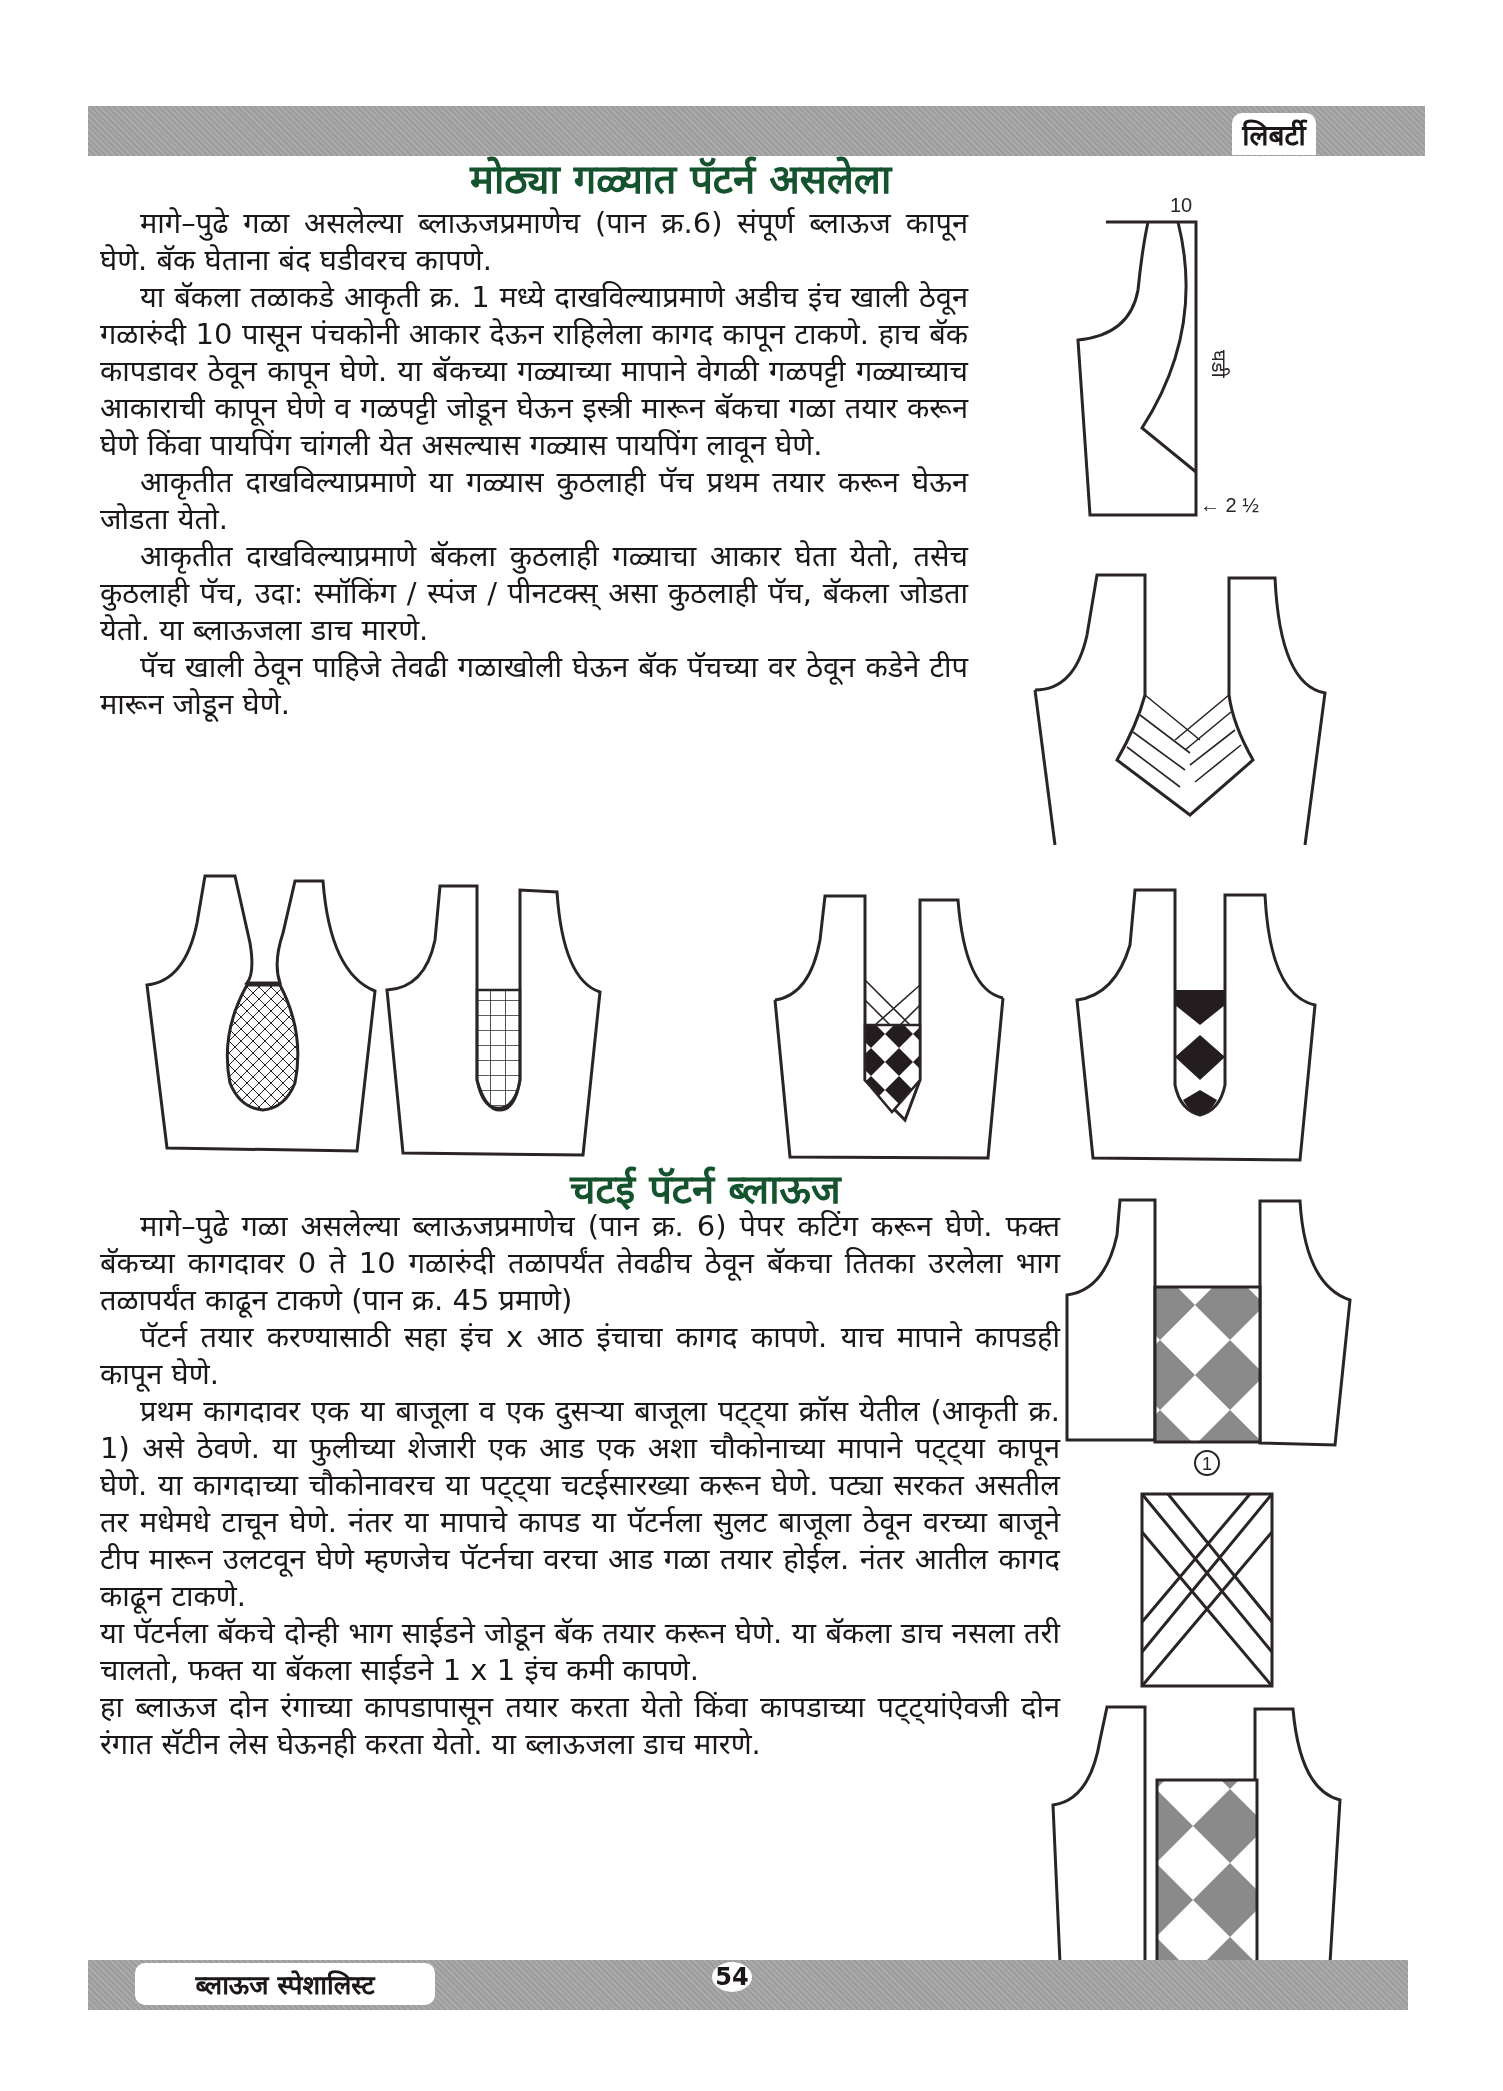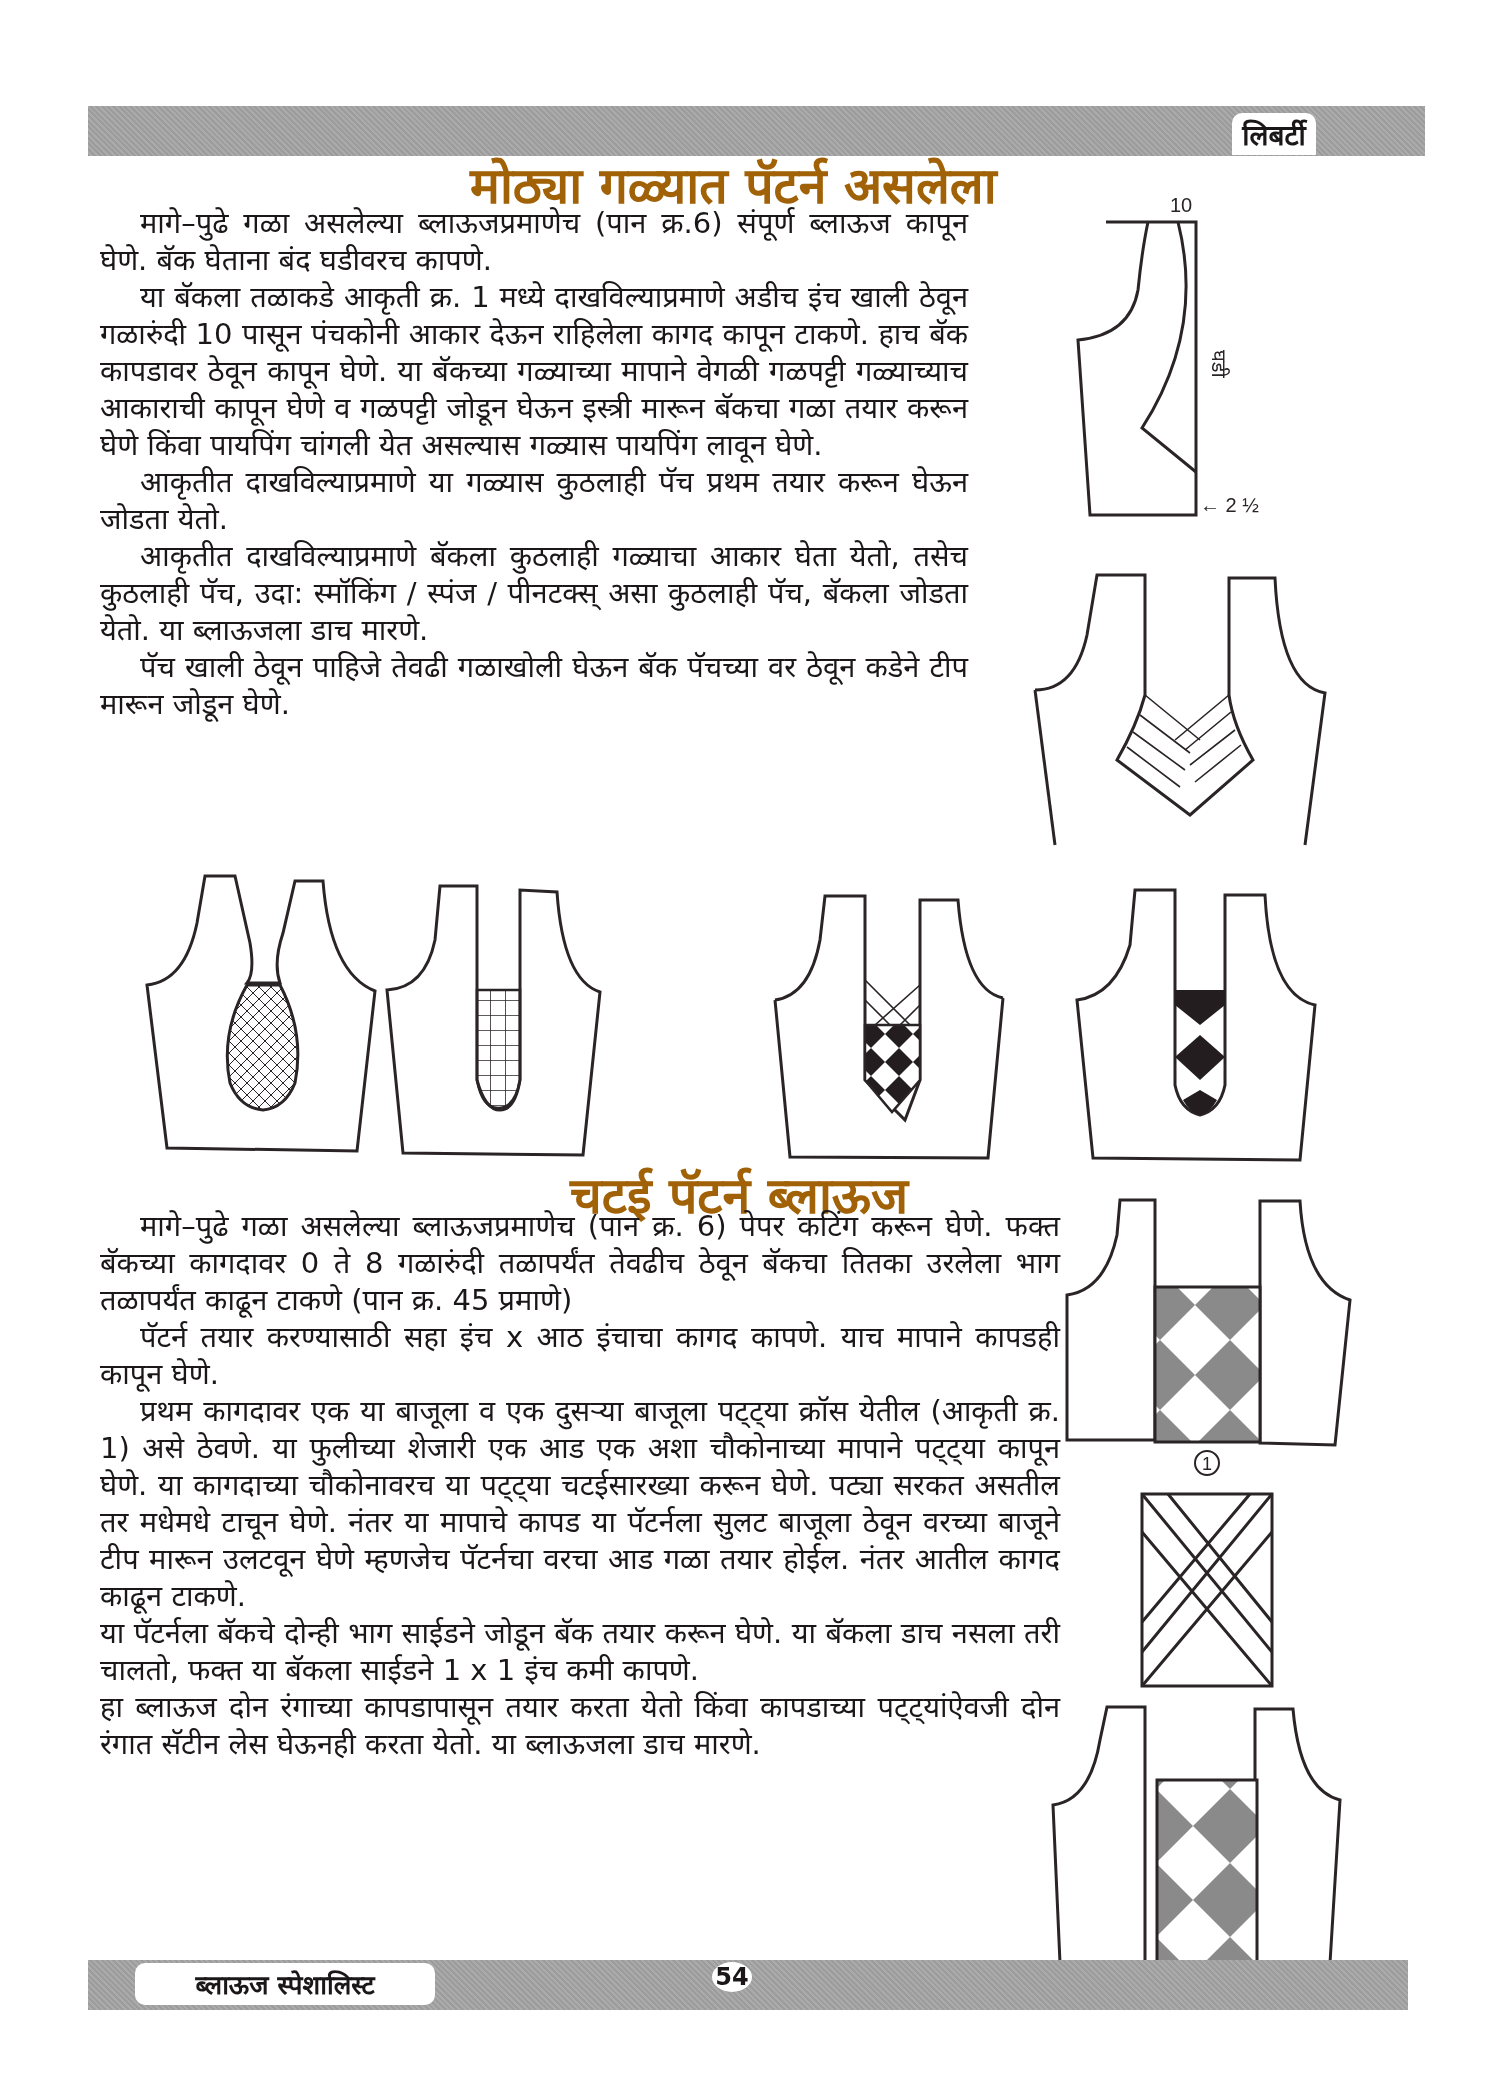--- a/index.html
+++ b/index.html
@@ -6,21 +6,21 @@
   body { width:1503px; height:2091px; position:relative; overflow:hidden;
          font-family:"DejaVu Sans", "Liberation Sans", sans-serif; color:#1f1a1c; }
   .band { position:absolute; background:#a6a6a6;
           background-image:repeating-linear-gradient(45deg, rgba(0,0,0,0.06) 0 2px, rgba(255,255,255,0.05) 2px 4px); }
   #top-band { left:88px; top:106px; width:1337px; height:50px; }
   #bottom-band { left:88px; top:1960px; width:1320px; height:50px; }
   .pill { position:absolute; background:#fff; border-radius:10px; font-weight:bold; color:#1b1718; display:flex; align-items:center; justify-content:center; }
   #brand-pill { left:1232px; top:113px; width:84px; height:42px; font-size:28px; border-radius:10px 10px 0 0; }
   #footer-pill { left:135px; top:1963px; width:300px; height:42px; font-size:26px; }
   #page-num { left:712px; top:1962px; width:40px; height:30px; border-radius:50%; font-size:24px; }
-  .heading { position:absolute; font-weight:bold; font-size:50px; color:#a16207; white-space:nowrap; }
+  .heading { position:absolute; font-weight:bold; font-size:40px; color:#14532d; white-space:nowrap; }
   #h1 { left:470px; top:150px; }
   #h2 { left:570px; top:1160px; }
   .para { position:absolute; font-size:29px; line-height:37px; color:#1b1718; text-align:justify; }
   .para p { margin:0; }
   .para p.ind { text-indent:40px; }
   #sec1 { left:100px; top:205px; width:868px; }
   #sec2 { left:100px; top:1208px; width:972px; }
   svg.fig { position:absolute; overflow:visible; }
   .ln { fill:none; stroke:#2a2426; stroke-width:3; stroke-linejoin:miter; }
   .thin { fill:none; stroke:#2a2426; stroke-width:1.6; }
@@ -95,21 +95,21 @@
   <path class="ln" d="M2,115 Q40,110 55,60 L60,5 L100,5 L100,200 Q105,225 125,230 Q145,225 150,200 L150,10 L190,10 Q195,110 240,120 L225,275 L18,273 Z"></path>
   <g fill="#231d1f">
     <path d="M100,105 L150,105 L150,120 L125,140 L100,120 Z"></path>
     <path d="M125,150 L150,172 L125,195 L100,172 Z"></path>
     <path d="M125,205 L142,215 Q135,228 125,230 Q115,228 108,215 Z"></path>
   </g>
 </svg>
 
 <div id="h2" class="heading">चटई पॅटर्न  ब्लाऊज</div>
 <div id="sec2" class="para" style="width:960px;">
-  <p class="ind">मागे–पुढे गळा असलेल्या ब्लाऊजप्रमाणेच (पान क्र. 6) पेपर कटिंग करून घेणे. फक्त बॅकच्या कागदावर 0 ते 8 गळारुंदी तळापर्यंत तेवढीच ठेवून बॅकचा तितका उरलेला भाग तळापर्यंत काढून टाकणे (पान क्र. 45 प्रमाणे)</p>
+  <p class="ind">मागे–पुढे गळा असलेल्या ब्लाऊजप्रमाणेच (पान क्र. 6) पेपर कटिंग करून घेणे. फक्त बॅकच्या कागदावर 0 ते 10 गळारुंदी तळापर्यंत तेवढीच ठेवून बॅकचा तितका उरलेला भाग तळापर्यंत काढून टाकणे (पान क्र. 45 प्रमाणे)</p>
   <p class="ind">पॅटर्न तयार करण्यासाठी सहा इंच x आठ इंचाचा कागद कापणे. याच मापाने कापडही कापून घेणे.</p>
   <p class="ind">प्रथम कागदावर एक या बाजूला व एक दुसऱ्या बाजूला पट्ट्या क्रॉस येतील (आकृती क्र. 1) असे ठेवणे. या फुलीच्या शेजारी एक आड एक अशा चौकोनाच्या मापाने पट्ट्या कापून घेणे. या कागदाच्या चौकोनावरच या पट्ट्या चटईसारख्या करून घेणे. पट्या सरकत असतील तर मधेमधे टाचून घेणे. नंतर या मापाचे कापड या पॅटर्नला सुलट बाजूला ठेवून वरच्या बाजूने टीप मारून उलटवून घेणे म्हणजेच पॅटर्नचा वरचा आड गळा तयार होईल. नंतर आतील कागद काढून टाकणे.</p>
   <p>या पॅटर्नला बॅकचे दोन्ही भाग साईडने जोडून बॅक तयार करून घेणे. या बॅकला डाच नसला तरी चालतो, फक्त या बॅकला साईडने 1 x 1 इंच कमी कापणे.</p>
   <p>हा ब्लाऊज दोन रंगाच्या कापडापासून तयार करता येतो किंवा कापडाच्या पट्ट्यांऐवजी दोन रंगात सॅटीन लेस घेऊनही करता येतो. या ब्लाऊजला डाच मारणे.</p>
 </div>
 
 <svg class="fig" style="left:1055px;top:1195px;" width="300" height="300" viewBox="0 0 300 300">
   <defs>
     <pattern id="check" width="70" height="70" patternUnits="userSpaceOnUse" x="0" y="5">
       <rect width="70" height="70" fill="#fff"></rect>

